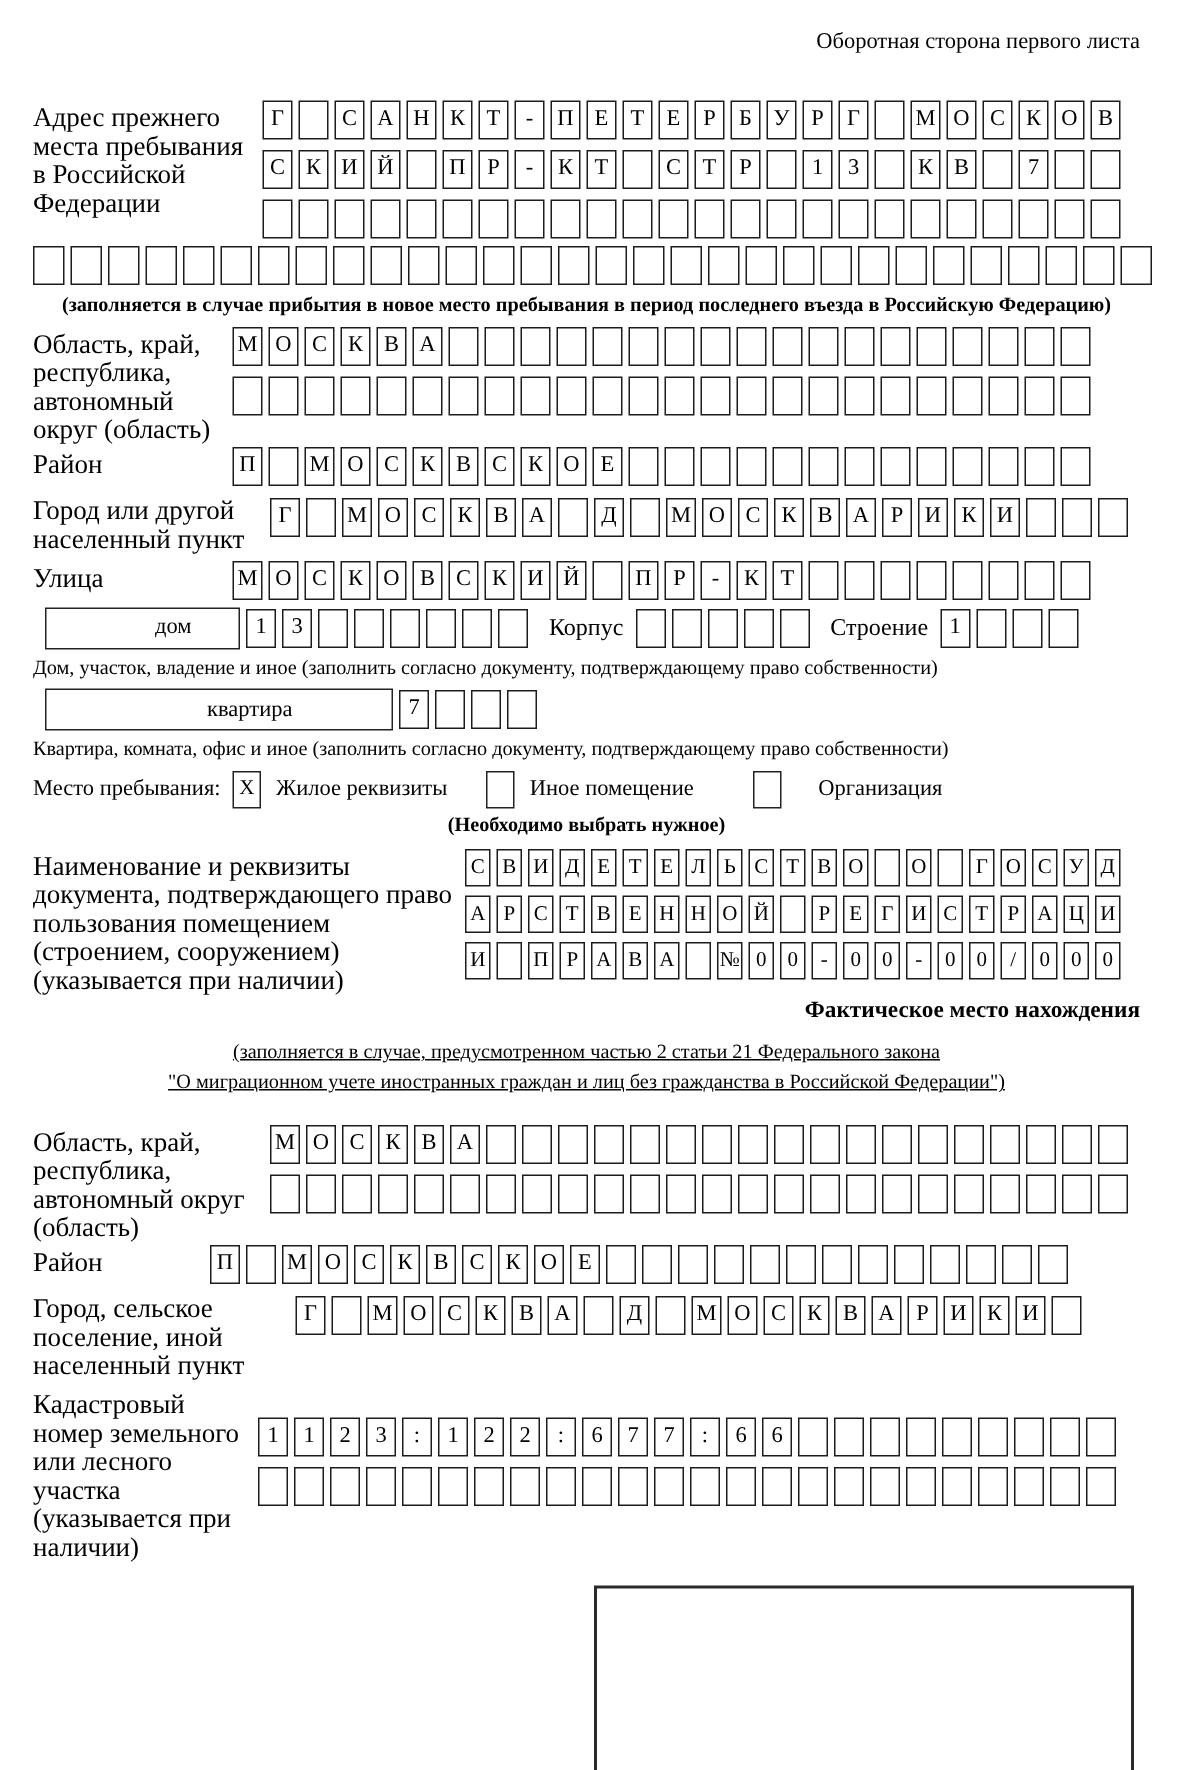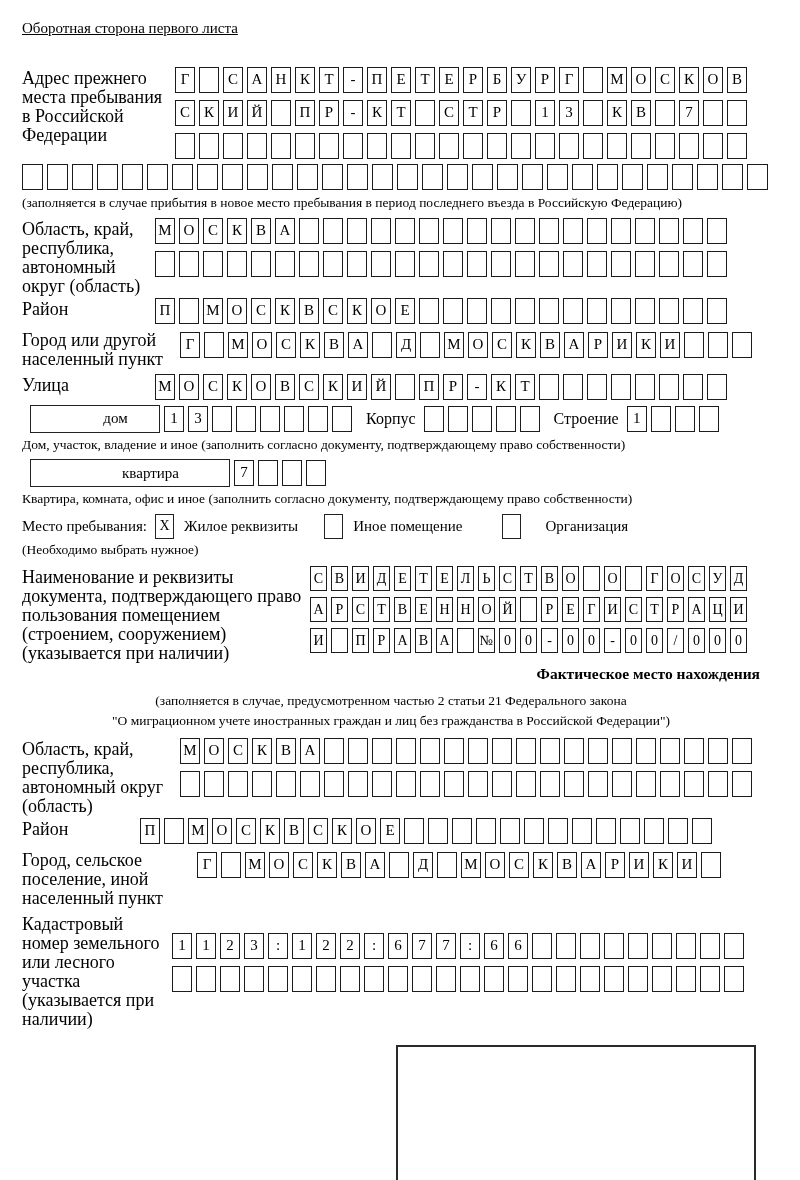--- a/index.html
+++ b/index.html
@@ -3,58 +3,58 @@
 <meta charset="utf-8">
 <style>
   * { margin:0; padding:0; box-sizing:border-box; }
   html,body { background:#ffffff; }
   .page {
     width:800px; height:1180px; overflow:hidden; position:relative;
     background:#fff; color:#000;
     font-family:"Liberation Serif", serif;
     padding:20px 40px 0 22px;
   }
-  .hdr { text-align:left; font-size:15px; margin-bottom:30px;text-decoration:underline; }
+  .hdr { text-align:right; font-size:15px; margin-bottom:30px; }
 
   .frow { display:flex; align-items:flex-start; margin-bottom:5px; }
   .lbl { font-size:18px; line-height:19px; flex:none; padding-top:2px; }
   .w153{width:153px;} .w133{width:133px;} .w158{width:158px;} .w288{width:288px;}
   .w150{width:150px;} .w175{width:175px;} .w118{width:118px;}
 
   .gcol { display:flex; flex-direction:column; gap:7px; }
 
   .grid { display:flex; gap:4px; }
   .cell {
     flex:none; width:20px; height:26px; border:1.6px solid #1c1c1c;
     font-size:15px; line-height:23px; text-align:center; background:#fff;
   }
   .g30 .cell { width:21px; }
   .g21 .cell { width:17px; height:25px; font-size:14px; }
 
   .note { font-size:13.5px; line-height:1.3; margin:2px 0 6px; }
-  .center { text-align:left; }
+  .center { text-align:center;font-weight:bold; }
 
   .sect-title { text-align:center; font-weight:bold; font-size:15.5px; margin:9px 0 8px; }
 
   .hline { display:flex; align-items:center; margin-bottom:3px; }
   .wbox {
     border:1.8px solid #222; height:28px; display:flex; align-items:center;
     justify-content:center; font-size:15px; flex:none; margin-right:4px;padding-left:41px;
   }
   .wbox.dom { width:130px; margin-left:8px; }
-  .wbox.kv  { width:200px; margin-left:8px; }
+  .wbox.kv  { width:232px; margin-left:8px; }
   .inl-lbl { font-size:16px; padding:0 8px 0 14px; }
 
   .cbrow { display:flex; align-items:center; font-size:15px; margin:4px 0 2px; }
   .cb {
     flex:none; width:19px; height:25px; border:1.7px solid #222; text-align:center;
     line-height:22px; font-size:14px; margin:0 10px 0 8px;
   }
 
-  .fact-note { font-size:13.5px; text-align:center; line-height:1.5; margin-bottom:6px; }
+  .fact-note { font-size:13.5px; text-align:center; line-height:1.5; margin-bottom:18px;text-decoration:underline; }
 
   .stamp-wrap { display:flex; justify-content:flex-end; margin-top:8px; margin-right:4px; }
   .stamp-box { width:360px; height:170px; border:2px solid #2a2a2a; background:#fff; }
 </style>
 </head>
 <body>
 
 <div class="page">
 
   <div class="hdr">Оборотная сторона первого листа</div>

